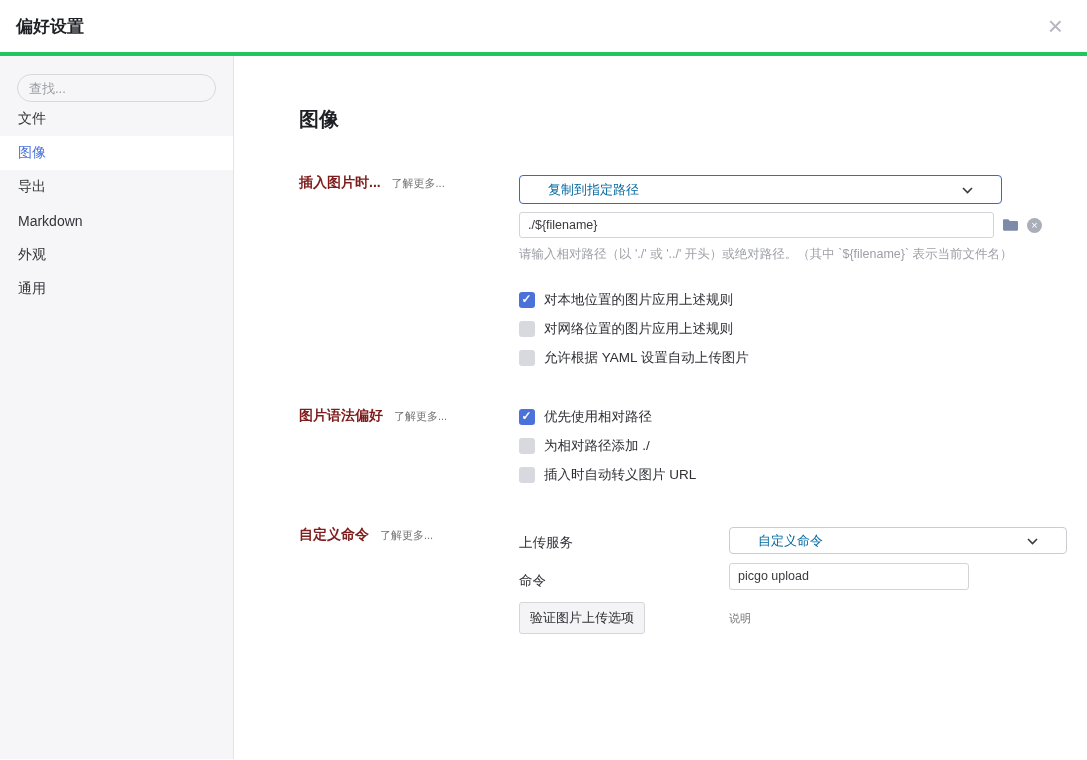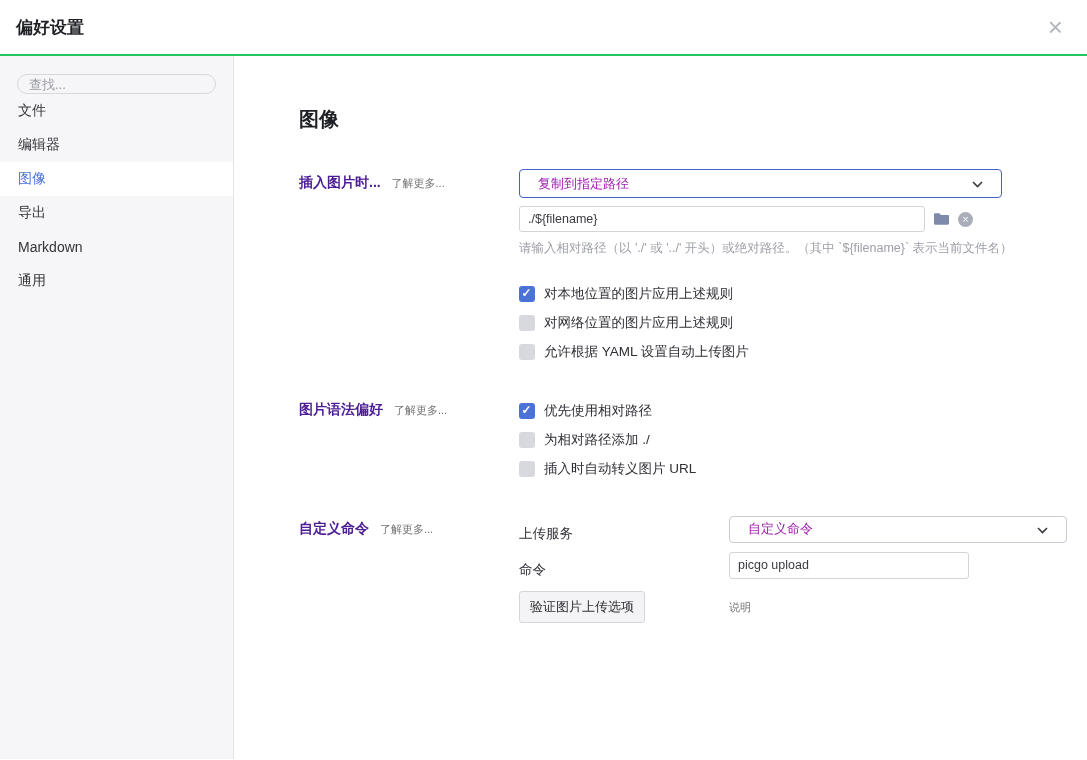--- a/index.html
+++ b/index.html
@@ -4,56 +4,56 @@
 <style>
   * { margin:0; padding:0; box-sizing:border-box; }
   html,body { width:1087px; height:760px; }
   body {
     font-family:"Liberation Sans", sans-serif;
     background:#ffffff; color:#2d2e33; overflow:hidden;
   }
   
   .titlebar {
     height:56px; display:flex; align-items:center; justify-content:space-between;
-    padding:0 24px 0 16px; border-bottom:2px solid #22c55e; background:#fff;
+    padding:0 24px 0 16px; border-bottom:4px solid #22c55e; background:#fff;
   }
   .titlebar .win-title { font-size:17px; font-weight:bold; color:#1f2025; }
   .close-btn { color:#b4b7bf; font-size:26px; line-height:1; cursor:pointer; font-weight:300; }
   
   .layout { display:flex; height:703px; }
   .sidebar {
     width:234px; background:#f6f6f8; border-right:1px solid #e4e4e8;
     padding-top:18px; flex:0 0 234px;
   }
   .search-wrap { padding:0 17px; }
   .search-wrap input {
-    width:100%; height:20px; border:1px solid #d7d8dd; border-radius:16px;
+    width:100%; height:28px; border:1px solid #d7d8dd; border-radius:16px;
     background:#f6f6f8; padding:0 11px; font-size:13px; color:#44454b;
     outline:none; font-family:"Liberation Sans", sans-serif;
   }
   .search-wrap input::placeholder { color:#9b9da4; }
   .nav { }
   .nav-item {
     height:34px; display:flex; align-items:center; padding-left:18px;
     font-size:14px; color:#33343a; cursor:pointer;
   }
   .nav-item.active { background:#ffffff; color:#4a72d9; }
   
   .content { flex:1; padding:50px 0 0 65px; }
   .page-title { font-size:20px; font-weight:bold; margin-bottom:36px; color:#1f2025; }
   .section { display:flex; align-items:flex-start; }
   .sec-head { width:220px; font-size:14px; padding-top:5px; white-space:nowrap; }
-  .sec-head .sec-title { font-weight:bold; color:#4c1d95; margin-right:7px;margin-top:40px; }
+  .sec-head .sec-title { font-weight:bold; color:#7f1d1d; margin-right:7px;margin-top:40px; }
   .link { color:#737373; font-size:11px; cursor:pointer; text-decoration:none; }
   .controls { flex:1; }
   
   .select {
     height:29px; border:1px solid #c9ccd3; border-radius:4px; background:#fff;
     display:flex; align-items:center; justify-content:space-between;
-    padding:0 18px; font-size:13px; color:#a21caf; cursor:pointer;
+    padding:0 28px; font-size:13px; color:#0369a1; cursor:pointer;margin-top:6px;
   }
   .select.focused { border-color:#4363c9; }
   
   .text-input {
     border:1px solid #d2d4d9; border-radius:3px; height:26px; padding:0 8px;
     font-size:12.5px; color:#3a3b40; outline:none; background:#fff;
     font-family:"Liberation Sans", sans-serif;
   }
   .path-row { display:flex; align-items:center; margin-top:8px; gap:8px; }
   .clear-icon {
@@ -94,24 +94,24 @@
 </div>
 
 <div class="layout">
 
   <div class="sidebar">
     <div class="search-wrap">
       <input type="text" placeholder="查找..." style="">
     </div>
     <div class="nav">
       <div class="nav-item">文件</div>
-      <div class="nav-item">编辑器</div>
       <div class="nav-item active">图像</div>
       <div class="nav-item">导出</div>
       <div class="nav-item">Markdown</div>
+      <div class="nav-item">外观</div>
       <div class="nav-item">通用</div>
     </div>
   </div>
 
   <div class="content">
     <div class="page-title">图像</div>
 
     <div class="section" style="margin-bottom:30px;">
       <div class="sec-head">
         <span class="sec-title">插入图片时...</span>
@@ -120,21 +120,21 @@
       <div class="controls">
         <div class="select focused" style="width:483px;">
           <span>复制到指定路径</span>
           <span>
             <svg width="11" height="7" viewBox="0 0 11 7">
                 <path d="M1 1l4.5 4.5L10 1" stroke="#3a3b40" stroke-width="1.6" fill="none"></path>
               </svg>
           </span>
         </div>
         <div class="path-row">
-          <input class="text-input" style="width: 406px;" value="./${filename}">
+          <input class="text-input" style="width: 475px;" value="./${filename}">
           <span style="display:flex;">
             <svg width="17" height="14" viewBox="0 0 17 14">
                 <path d="M1 2.4c0-.7.5-1.2 1.2-1.2h4.1l1.6 1.7h6.9c.7 0 1.2.5 1.2 1.2v7.5c0 .7-.5 1.2-1.2 1.2H2.2c-.7 0-1.2-.5-1.2-1.2z" fill="#7e8aa9"></path>
               </svg>
           </span>
           <span class="clear-icon">×</span>
         </div>
         <div class="hint">请输入相对路径（以 './' 或 '../' 开头）或绝对路径。（其中 `${filename}` 表示当前文件名）</div>
 
         <div class="cb-group" style="margin-top:22px;">

